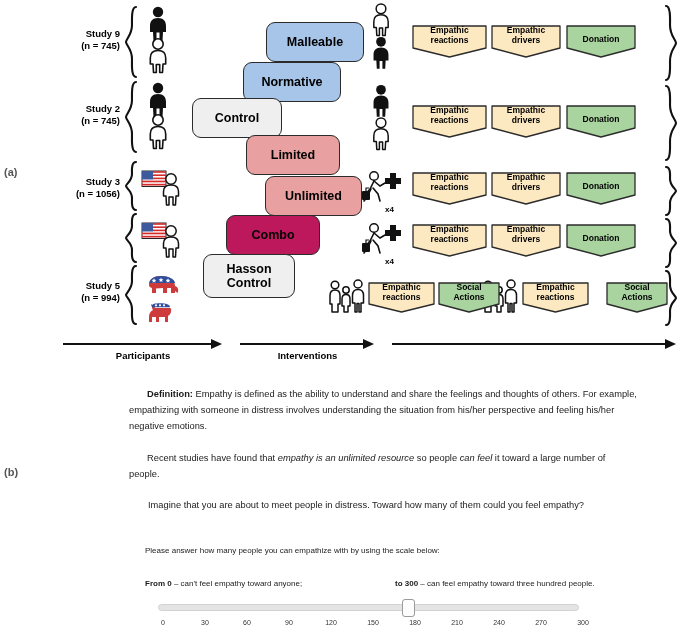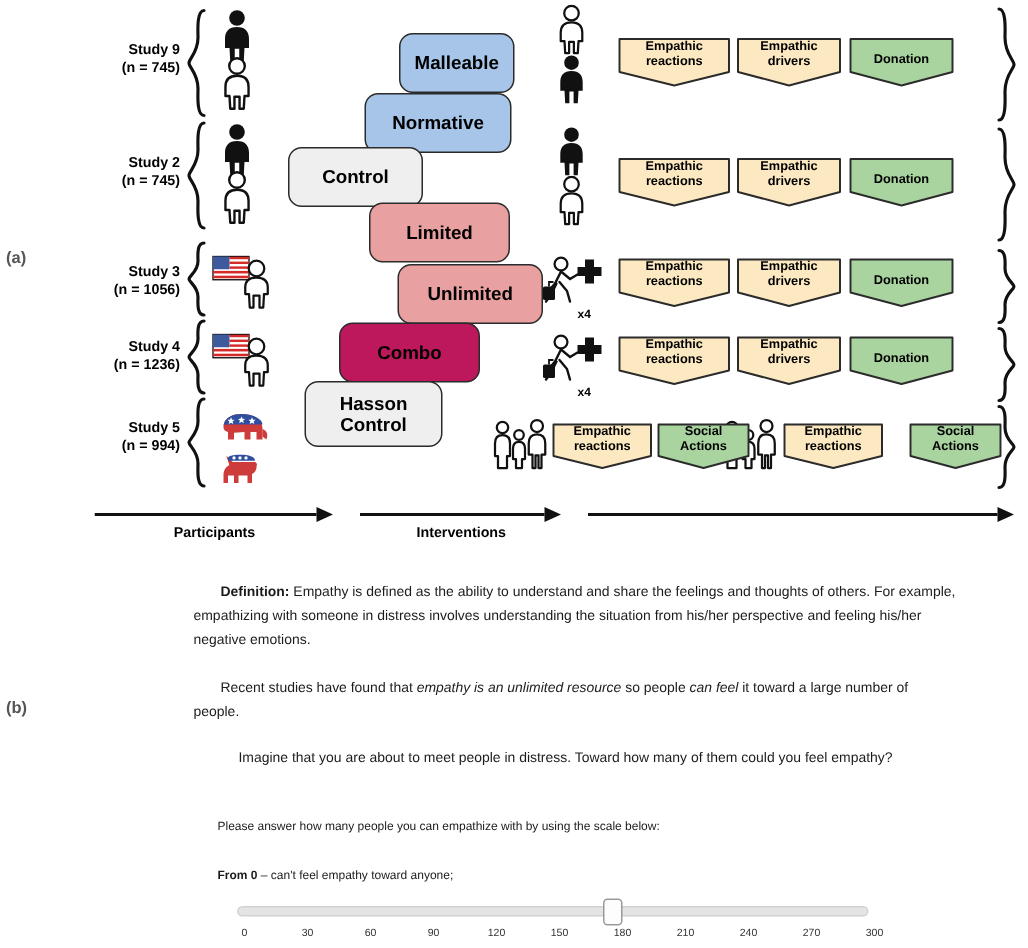--- a/index.html
+++ b/index.html
@@ -159,24 +159,20 @@
     <div>Study 9</div>
     <div>(n = 745)</div>
   </div>
   <div class="study-label" style="left:20px; top:103px; width:100px;">
     <div>Study 2</div>
     <div>(n = 745)</div>
   </div>
   <div class="study-label" style="left:20px; top:176px; width:100px;">
     <div>Study 3</div>
     <div>(n = 1056)</div>
-  </div>
-  <div class="study-label" style="left:20px; top:226px; width:100px;">
-    <div>Study 4</div>
-    <div>(n = 1236)</div>
   </div>
   <div class="study-label" style="left:20px; top:280px; width:100px;">
     <div>Study 5</div>
     <div>(n = 994)</div>
   </div>
 
   <div class="brace" style="left:124px; top:5px;">
     <svg width="14" height="74" viewBox="0 0 14 74">
       <path d="M12,2 C7,2 8,16 8,20 C8,30 2,34 2,37 C2,40 8,44 8,54 C8,58 7,72 12,72" fill="none" stroke="#111" stroke-width="2.1" stroke-linecap="round"></path>
     </svg>
@@ -281,21 +277,21 @@
       <path d="M9,5 L11,11 L28,11 C29.5,12.5 30,10 28,9 L13,9 Z" fill="#ce3b3b"></path>
       <path d="M10,6.5 C10,5 13,4.2 18,4.2 C24,4.2 28,5.5 28,8.2 L10,8.2 Z" fill="#2f4f9e"></path>
       <g fill="#fff">
         <circle cx="14" cy="6.3" r="1.1"></circle>
         <circle cx="18" cy="6.3" r="1.1"></circle>
         <circle cx="22" cy="6.3" r="1.1"></circle>
       </g>
     </svg>
   </div>
 
-  <div class="ivbox" style="left:266px; top:22px; width:77px; height:40px; background:#a6c5e8;">
+  <div class="ivbox" style="left:266px; top:22px; width:98px; height:40px; background:#a6c5e8;">
     <span>Malleable</span>
   </div>
   <div class="ivbox" style="left:243px; top:62px; width:98px; height:40px; background:#a6c5e8;">
     <span>Normative</span>
   </div>
   <div class="ivbox" style="left:192px; top:98px; width:90px; height:40px; background:#efefef;">
     <span>Control</span>
   </div>
   <div class="ivbox" style="left:246px; top:135px; width:94px; height:40px; background:#e8a0a0;align-items:center;">
     <span>Limited</span>
@@ -559,28 +555,31 @@
   </div>
 
   <div class="btext" style="left:129px; top:386px; width:508px;">
     <span class="indent"></span><b>Definition:</b><span> Empathy is defined as the ability to understand and share the feelings and thoughts of others. For example, empathizing with someone in distress involves understanding the situation from his/her perspective and feeling his/her negative emotions.</span>
   </div>
 
   <div class="btext" style="left:129px; top:450px; width:508px;">
     <span class="indent"></span><span>Recent studies have found that </span><i>empathy is an unlimited resource</i><span> so people </span><i>can feel</i><span> it toward a large number of people.</span>
   </div>
 
-  <div class="btext" style="left:141px; top:497px; width:508px;">
+  <div class="btext" style="left:130px; top:497px; width:508px;">
     <span class="indent"></span><span>Imagine that you are about to meet people in distress. Toward how many of them could you feel empathy?</span>
   </div>
 
   <div class="btext" style="left:145px; top:543px; width:508px; font-size:8px;">Please answer how many people you can empathize with by using the scale below:</div>
 
   <div class="btext" style="left:145px; top:576px; width:200px; font-size:8px;">
     <b>From 0</b><span> – can't feel empathy toward anyone;</span>
+  </div>
+  <div class="btext" style="left:395px; top:576px; width:290px; font-size:8px;">
+    <b>to 300</b><span> – can feel empathy toward three hundred people.</span>
   </div>
 
   <div class="slider-track" style="left:158px; top:604px; width:421px; height:7px;"></div>
   <div class="slider-thumb" style="left:402px; top:599px; width:13px; height:18px;"></div>
 
   <div class="tick-label" style="left:151px; top:619px;">0</div>
   <div class="tick-label" style="left:193px; top:619px;">30</div>
   <div class="tick-label" style="left:235px; top:619px;">60</div>
   <div class="tick-label" style="left:277px; top:619px;">90</div>
   <div class="tick-label" style="left:319px; top:619px;">120</div>

